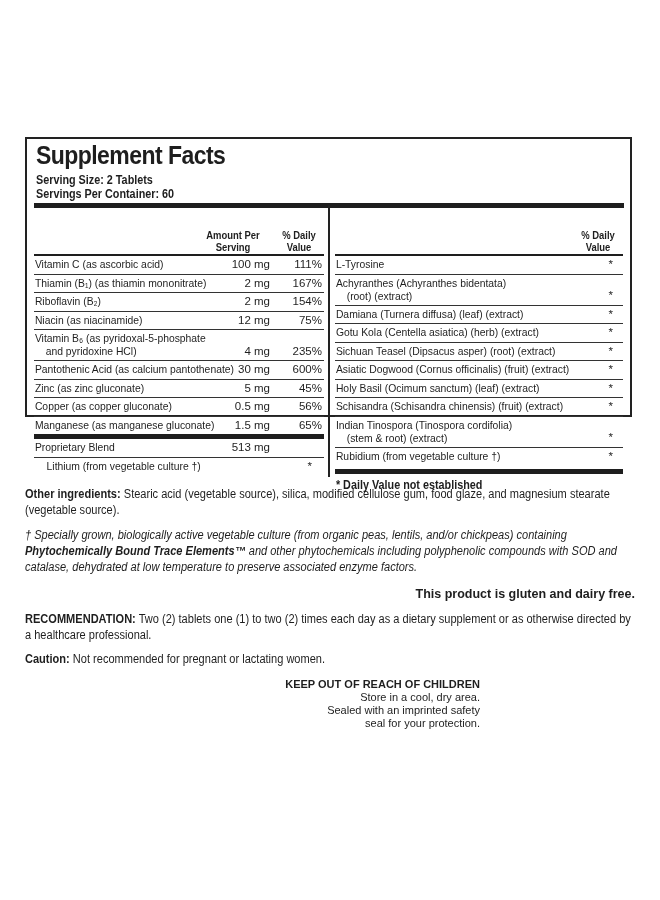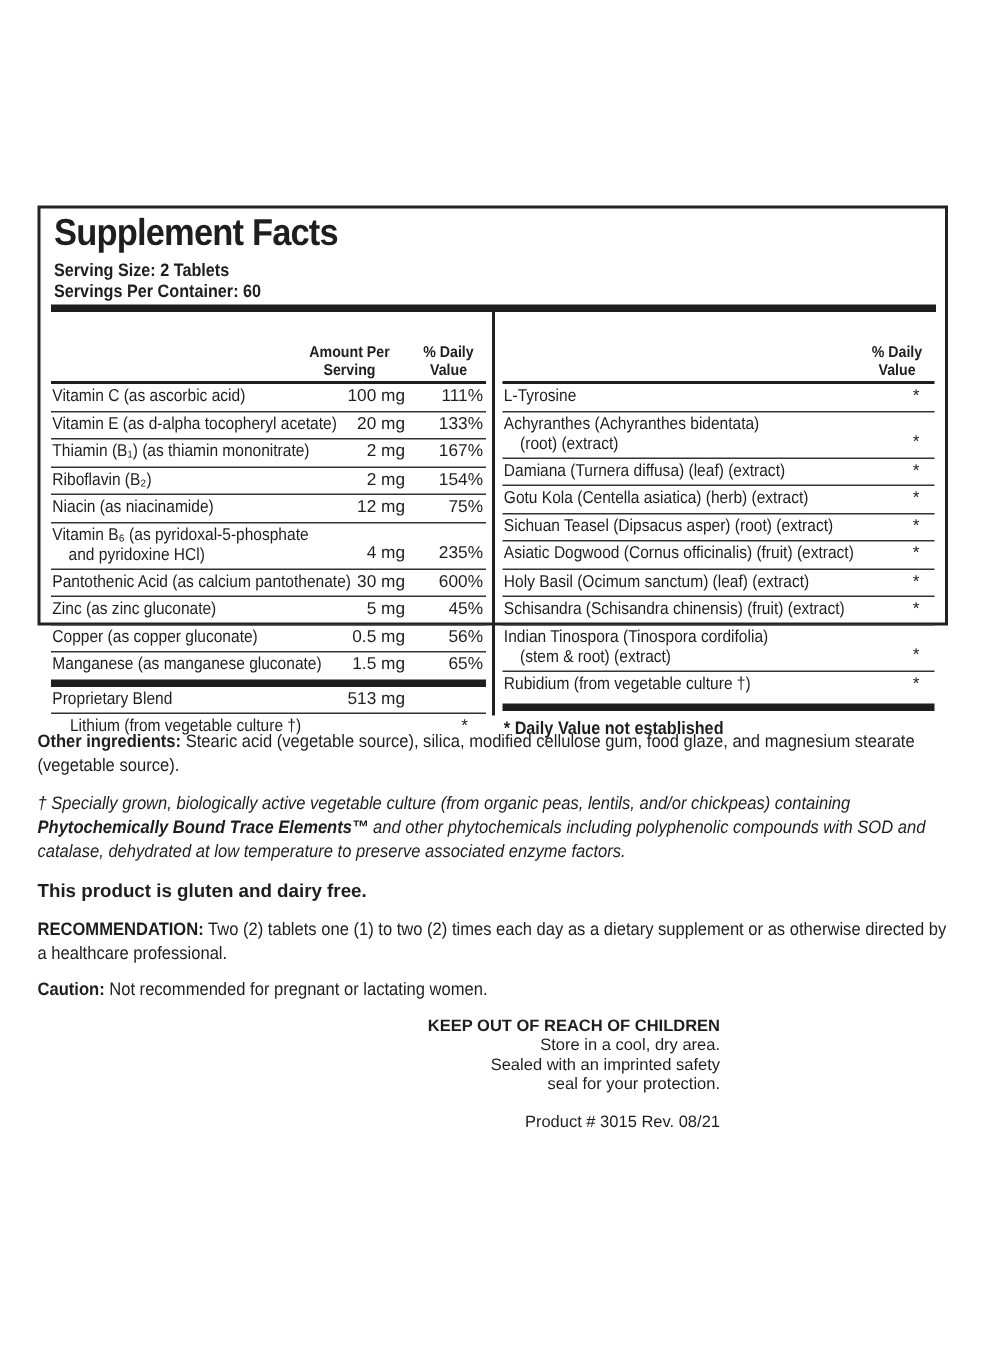--- a/index.html
+++ b/index.html
@@ -29,21 +29,21 @@
     .row.no-border { border-bottom: none; }
     .row .name { display: block; padding-left: 1px; transform: scaleX(0.9); transform-origin: left top; }
     .row .name .sub { display: block; padding-left: 12px; }
     .row .amt { position: absolute; right: 54px; bottom: 0; line-height: 17.5px; }
     .row .dv { position: absolute; right: 2px; bottom: 0; line-height: 17.5px; }
     .row.two .name { line-height: 13px; padding-top: 2px; padding-bottom: 2px; }
     .row.indent .name { padding-left: 14px; }
     .footnote { font-size: 12px; font-weight: bold; padding-top: 4px; padding-left: 1px; transform: scaleX(0.9); transform-origin: left top; }
     .text-block { position: absolute; left: 25px; width: 610px; font-size: 12px; line-height: 16px; }
     .text-block .inner { transform: scaleX(0.92); transform-origin: left top; width: 663px; }
-    .center { text-align: left; }
+    .center { text-align: right; }
     .bold { font-weight: bold; }
     .keep { position: absolute; left: 180px; width: 300px; text-align: right; font-size: 11px; line-height: 13px; }
   </style>
 </head>
 <body>
 
 <div class="facts-box">
   <div class="title">Supplement Facts</div>
   <div class="serving s1">Serving Size: 2 Tablets</div>
   <div class="serving s2">Servings Per Container: 60</div>
@@ -53,25 +53,20 @@
   <div class="col left" style="top:69px;">
     <div class="hdr">
       <span style="right:56px; width:70px;"><span style="position:static">Amount Per</span><br><span style="position:static">Serving</span></span>
       <span style="right:0; width:50px;"><span style="position:static">% Daily</span><br><span style="position:static">Value</span></span>
     </div>
 
     <div class="row">
         <span class="name">Vitamin C (as ascorbic acid)</span>
         <span class="amt">100 mg</span>
         <span class="dv">111%</span>
-      </div>
-    <div class="row">
-        <span class="name">Vitamin E (as d-alpha tocopheryl acetate)</span>
-        <span class="amt">20 mg</span>
-        <span class="dv">133%</span>
       </div>
     <div class="row">
         <span class="name">Thiamin (B₁) (as thiamin mononitrate)</span>
         <span class="amt">2 mg</span>
         <span class="dv">167%</span>
       </div>
     <div class="row">
         <span class="name">Riboflavin (B₂)</span>
         <span class="amt">2 mg</span>
         <span class="dv">154%</span>
@@ -184,14 +179,13 @@
 
 <div class="text-block" style="top:651px;">
   <div class="inner"><span class="bold">Caution:</span><span> Not recommended for pregnant or lactating women.</span></div>
 </div>
 
 <div class="keep" style="top:678px;">
   <div class="bold">KEEP OUT OF REACH OF CHILDREN</div>
   <div>Store in a cool, dry area.</div>
   <div>Sealed with an imprinted safety</div>
   <div>seal for your protection.</div>
-  <div style="margin-top:12px;">Product # 3015  Rev. 08/21</div>
 </div>
 
 </body></html>

